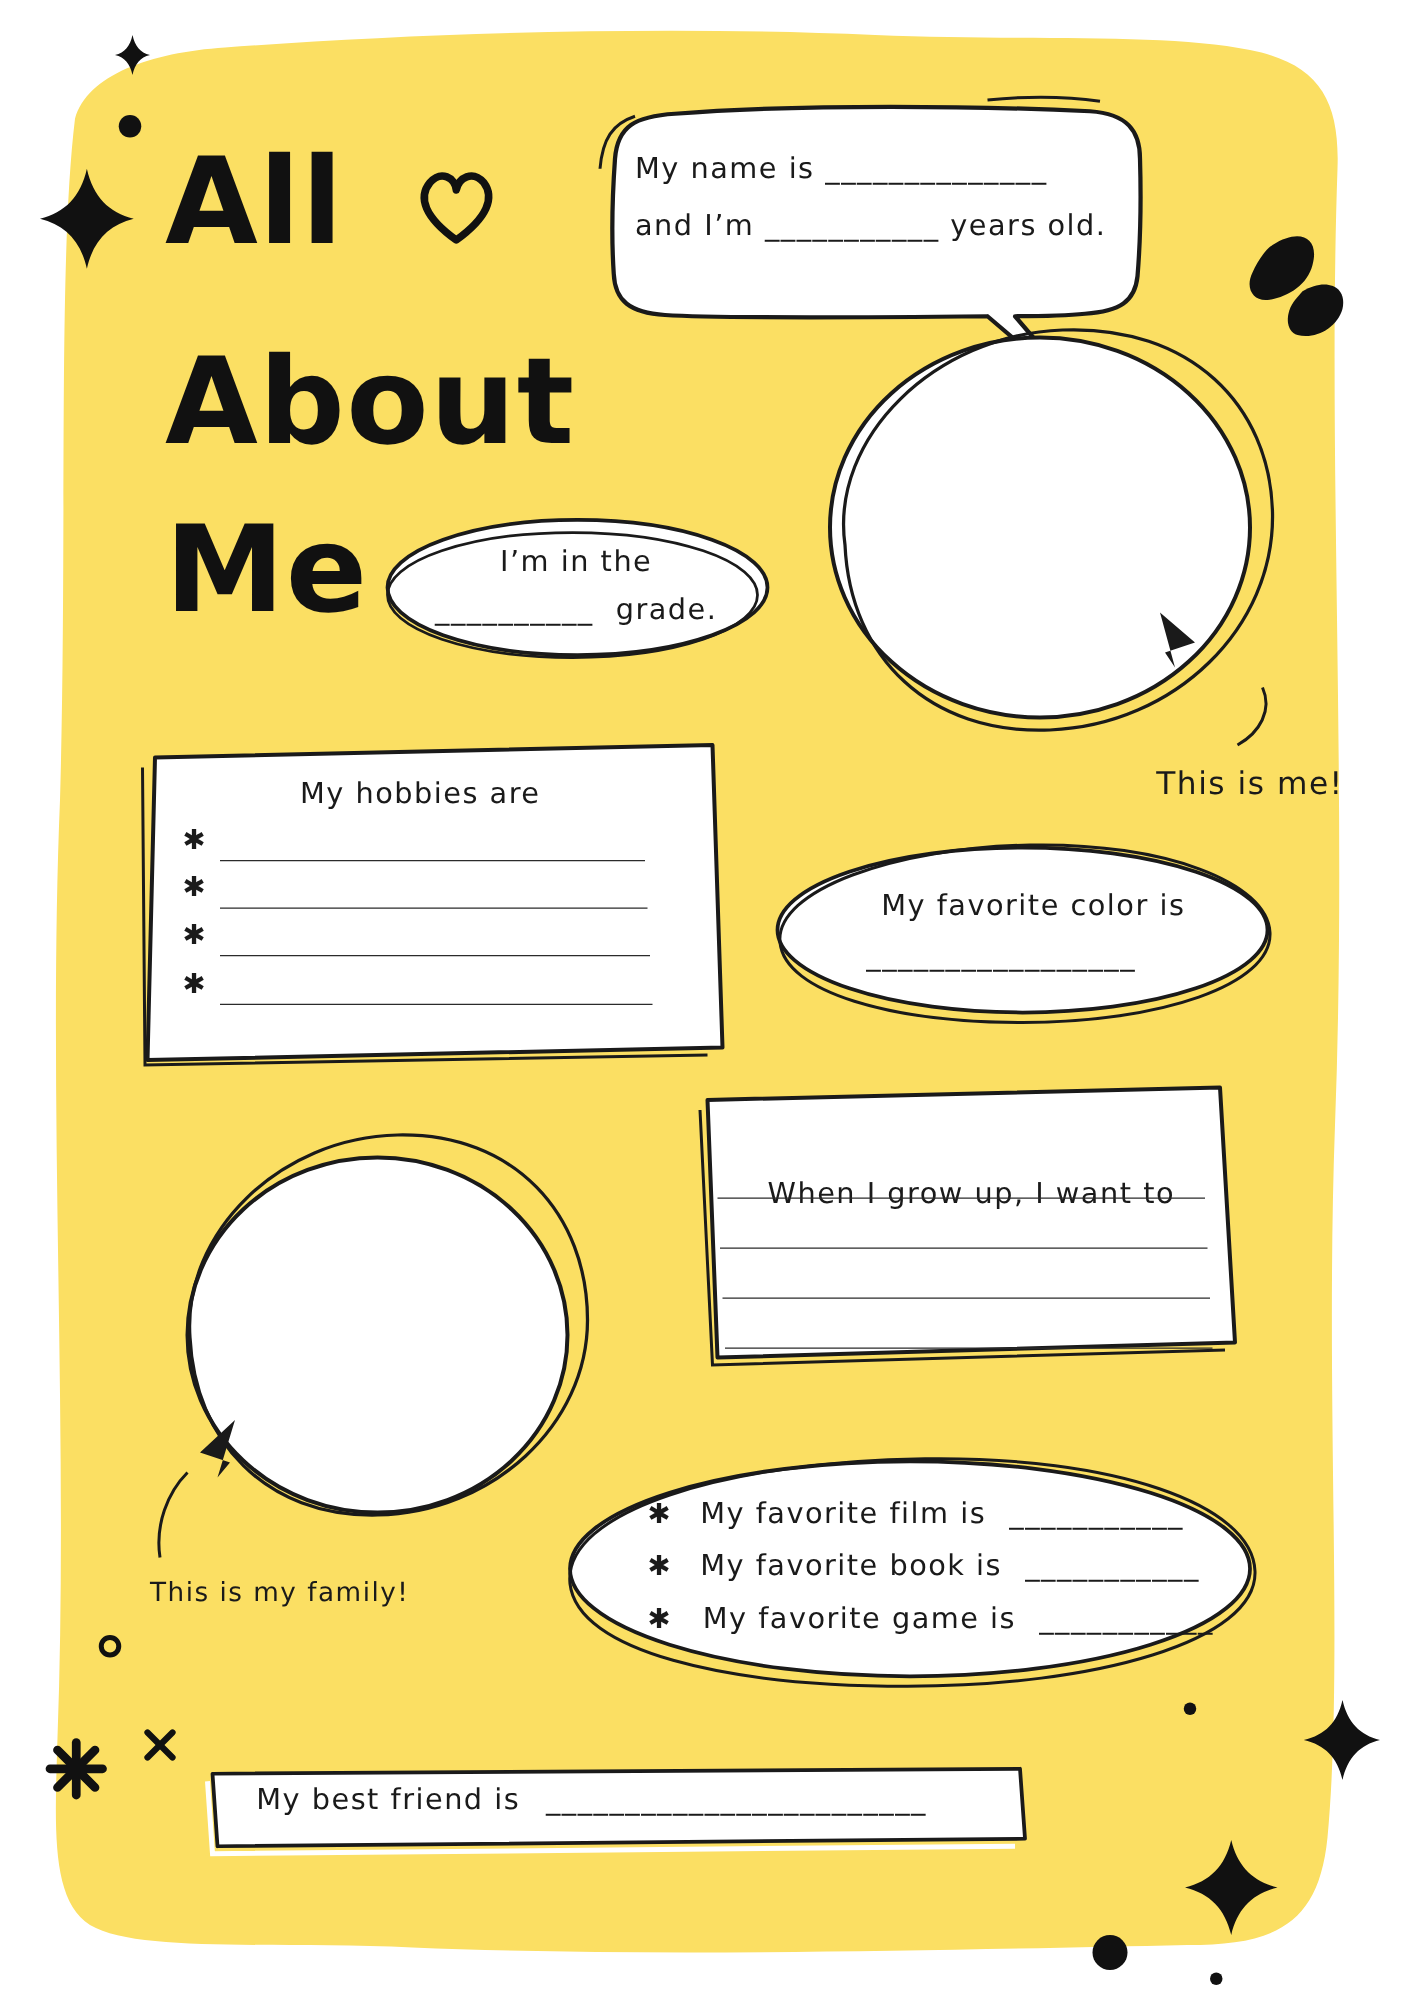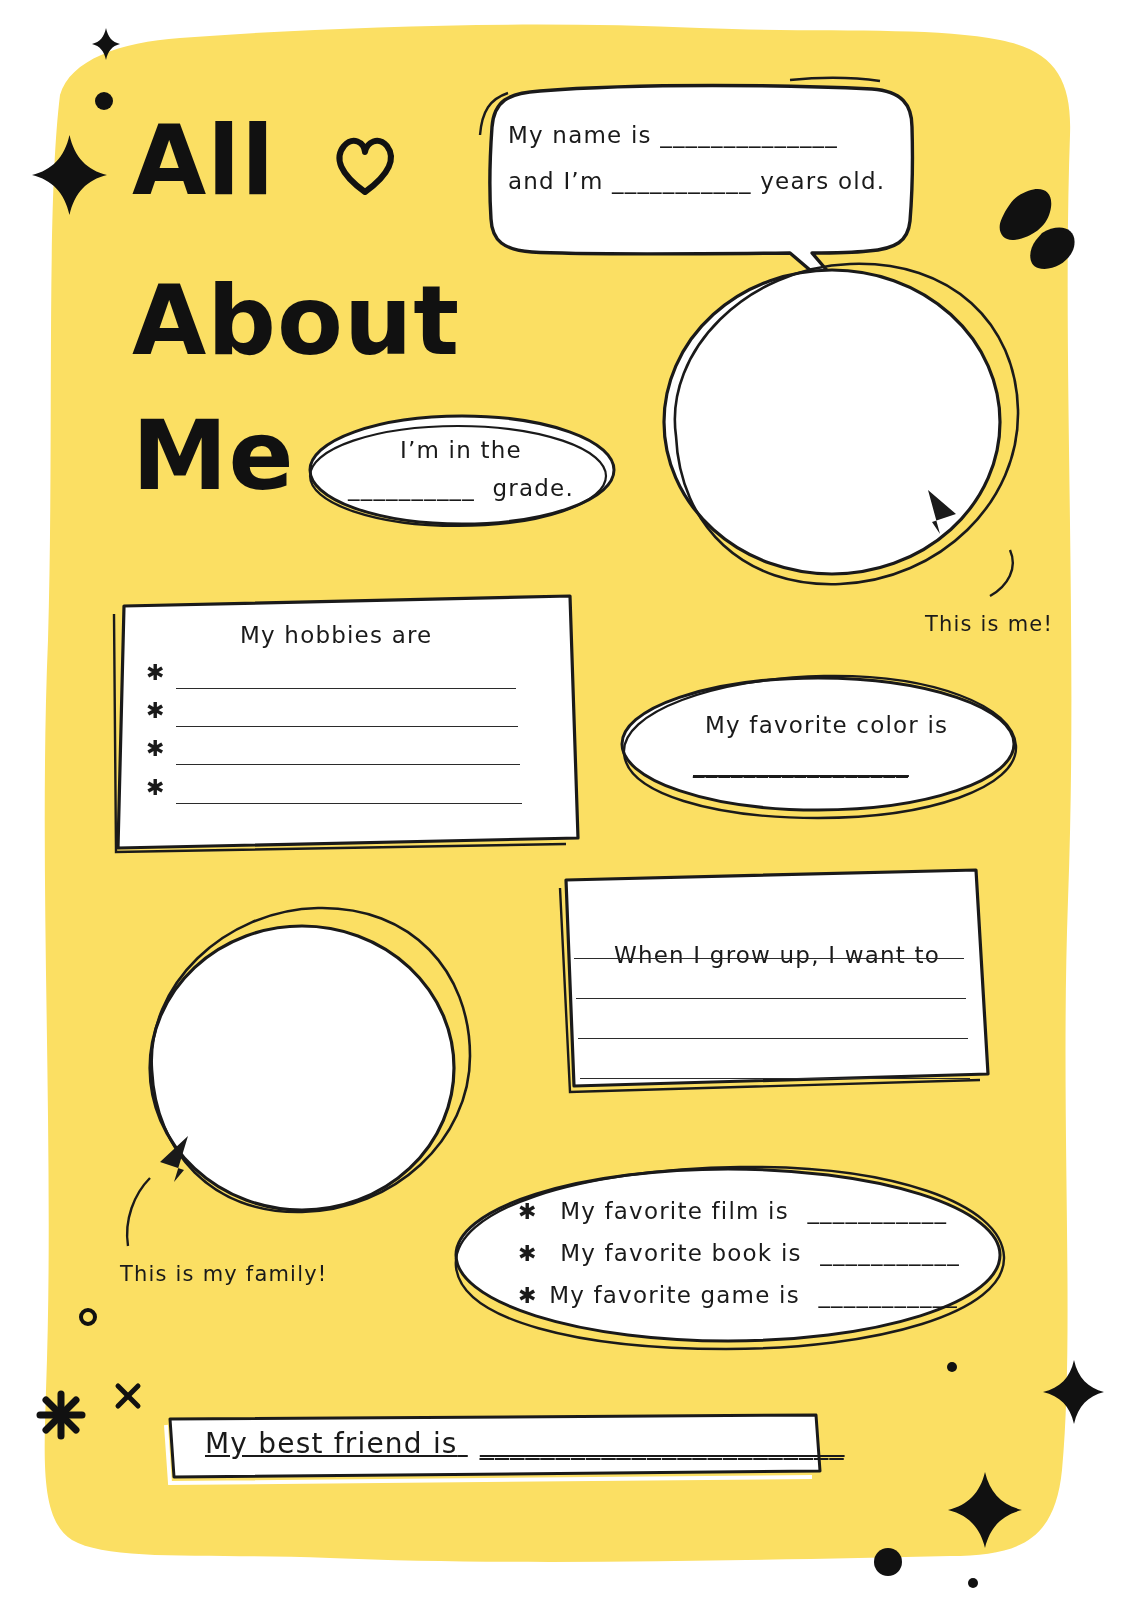--- a/index.html
+++ b/index.html
@@ -150,21 +150,21 @@
   <svg style="position:absolute;left:640px;top:250px;width:400px;height:400px">
     <ellipse cx="192" cy="172" rx="168" ry="152" fill="#ffffff" stroke="#1a1a1a" stroke-width="3.2"></ellipse>
     <path d="M36,186 C 24,100 108,18 210,14 C 312,10 376,74 378,160 C 380,252 300,330 200,334
              C 104,338 40,276 36,186 Z" fill="none" stroke="#1a1a1a" stroke-width="2.6"></path>
 
     <g>
       <path d="M370,300 C 378,318 368,336 350,346" fill="none" stroke="#1a1a1a" stroke-width="2.4"></path>
       <path d="M288,240 L 316,264 L 292,272 L 300,284 Z" fill="#1a1a1a"></path>
     </g>
   </svg>
-  <div class="hand" style="position:absolute;left:925px;top:612px;font-size:21px;">This is me!</div>
+  <div class="hand" style="position:absolute;left:925px;top:612px;font-size:25px;">This is me!</div>
 
   <svg style="position:absolute;left:100px;top:580px;width:500px;height:290px">
     <path d="M24,26 L 470,16 L 478,258 L 18,268 Z" fill="#ffffff" stroke="#1a1a1a" stroke-width="3.2" stroke-linejoin="round"></path>
     <path d="M14,34 L 16,272 L 466,264" fill="none" stroke="#1a1a1a" stroke-width="2.4"></path>
   </svg>
   <div class="hand" style="position:absolute;left:240px;top:622px;">My hobbies are</div>
   <div>
     <span class="star" style="left:146px;top:662px;">✱</span>
     <div class="ruled" style="left:176px;top:688px;width:340px;"></div>
     <span class="star" style="left:146px;top:700px;">✱</span>
@@ -174,21 +174,21 @@
     <span class="star" style="left:146px;top:777px;">✱</span>
     <div class="ruled" style="left:176px;top:803px;width:346px;"></div>
   </div>
 
   <svg style="position:absolute;left:610px;top:668px;width:420px;height:160px">
     <ellipse cx="208" cy="76" rx="196" ry="66" fill="#ffffff" stroke="#1a1a1a" stroke-width="3"></ellipse>
     <path d="M14,86 C 10,44 106,10 214,8 C 322,6 404,38 406,78 C 408,120 318,150 208,150
              C 104,150 18,126 14,86 Z" fill="none" stroke="#1a1a1a" stroke-width="2.4"></path>
   </svg>
   <div class="hand" style="position:absolute;left:705px;top:712px;">My favorite color is</div>
-  <div class="hand" style="position:absolute;left:693px;top:752px;text-decoration:underline;">_________________</div>
+  <div class="hand" style="position:absolute;left:693px;top:752px;">_________________</div>
 
   <svg style="position:absolute;left:548px;top:858px;width:460px;height:250px">
     <path d="M18,22 L 428,12 L 440,216 L 26,228 Z" fill="#ffffff" stroke="#1a1a1a" stroke-width="3.2" stroke-linejoin="round"></path>
     <path d="M12,30 L 22,234 L 432,222" fill="none" stroke="#1a1a1a" stroke-width="2.4"></path>
   </svg>
   <div class="hand" style="position:absolute;left:614px;top:942px;">When I grow up, I want to</div>
   <div>
     <div class="ruled" style="left:574px;top:958px;width:390px;"></div>
     <div class="ruled" style="left:576px;top:998px;width:390px;"></div>
     <div class="ruled" style="left:578px;top:1038px;width:390px;"></div>
@@ -217,27 +217,27 @@
       <span style="margin-left:14px">My favorite film is</span>
       <span style="margin-left:10px">___________</span>
     </div>
     <div class="hand" style="position:absolute;left:518px;top:1240px;">
       <span class="star" style="position:relative;left:0;top:0;">✱</span>
       <span style="margin-left:14px">My favorite book is</span>
       <span style="margin-left:10px">___________</span>
     </div>
     <div class="hand" style="position:absolute;left:518px;top:1282px;">
       <span class="star" style="position:relative;left:0;top:0;">✱</span>
-      <span style="margin-left:3px">My favorite game is</span>
+      <span style="margin-left:16px">My favorite game is</span>
       <span style="margin-left:10px">___________</span>
     </div>
   </div>
 
   <svg style="position:absolute;left:160px;top:1405px;width:680px;height:90px">
     <path d="M10,14 L 656,10 L 660,66 L 14,72 Z" fill="#ffffff" stroke="#1a1a1a" stroke-width="3" stroke-linejoin="round"></path>
     <path d="M6,20 L 10,78 L 652,72" fill="none" stroke="#ffffff" stroke-width="4"></path>
   </svg>
-  <div class="hand" style="position:absolute;left:205px;top:1427px;font-size:28px;text-decoration:underline;">
+  <div class="hand" style="position:absolute;left:205px;top:1427px;font-size:23px;">
     <span>My best friend is</span>
     <span style="margin-left:12px">________________________</span>
   </div>
 
 </div>
 
 </body></html>

